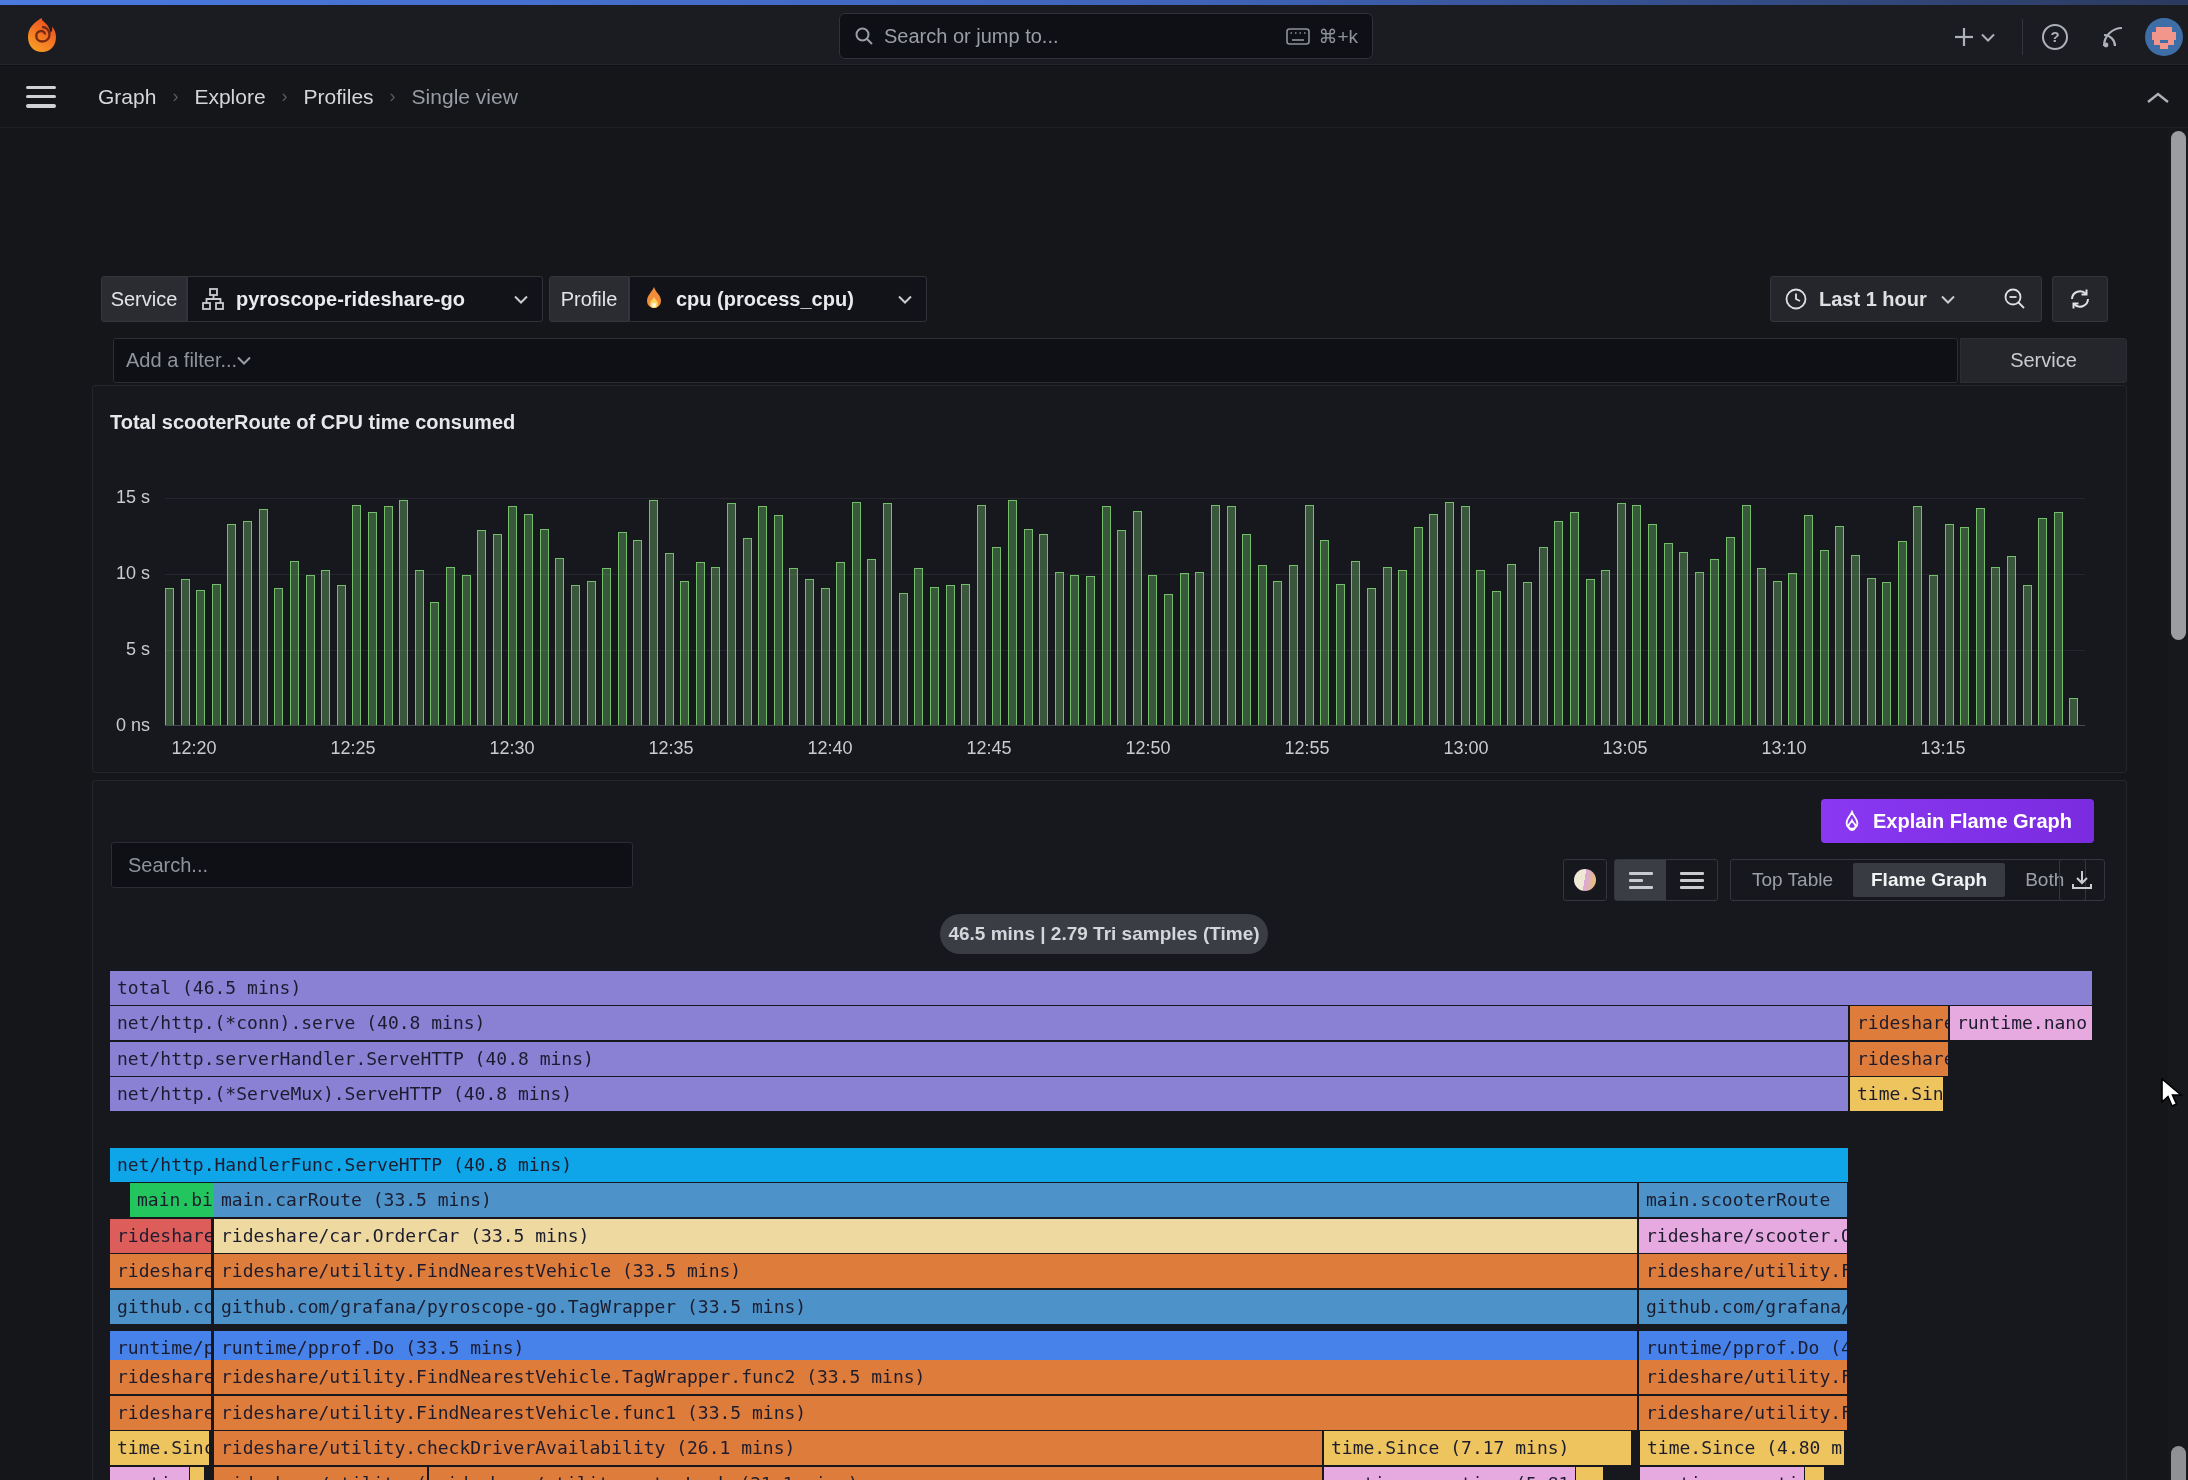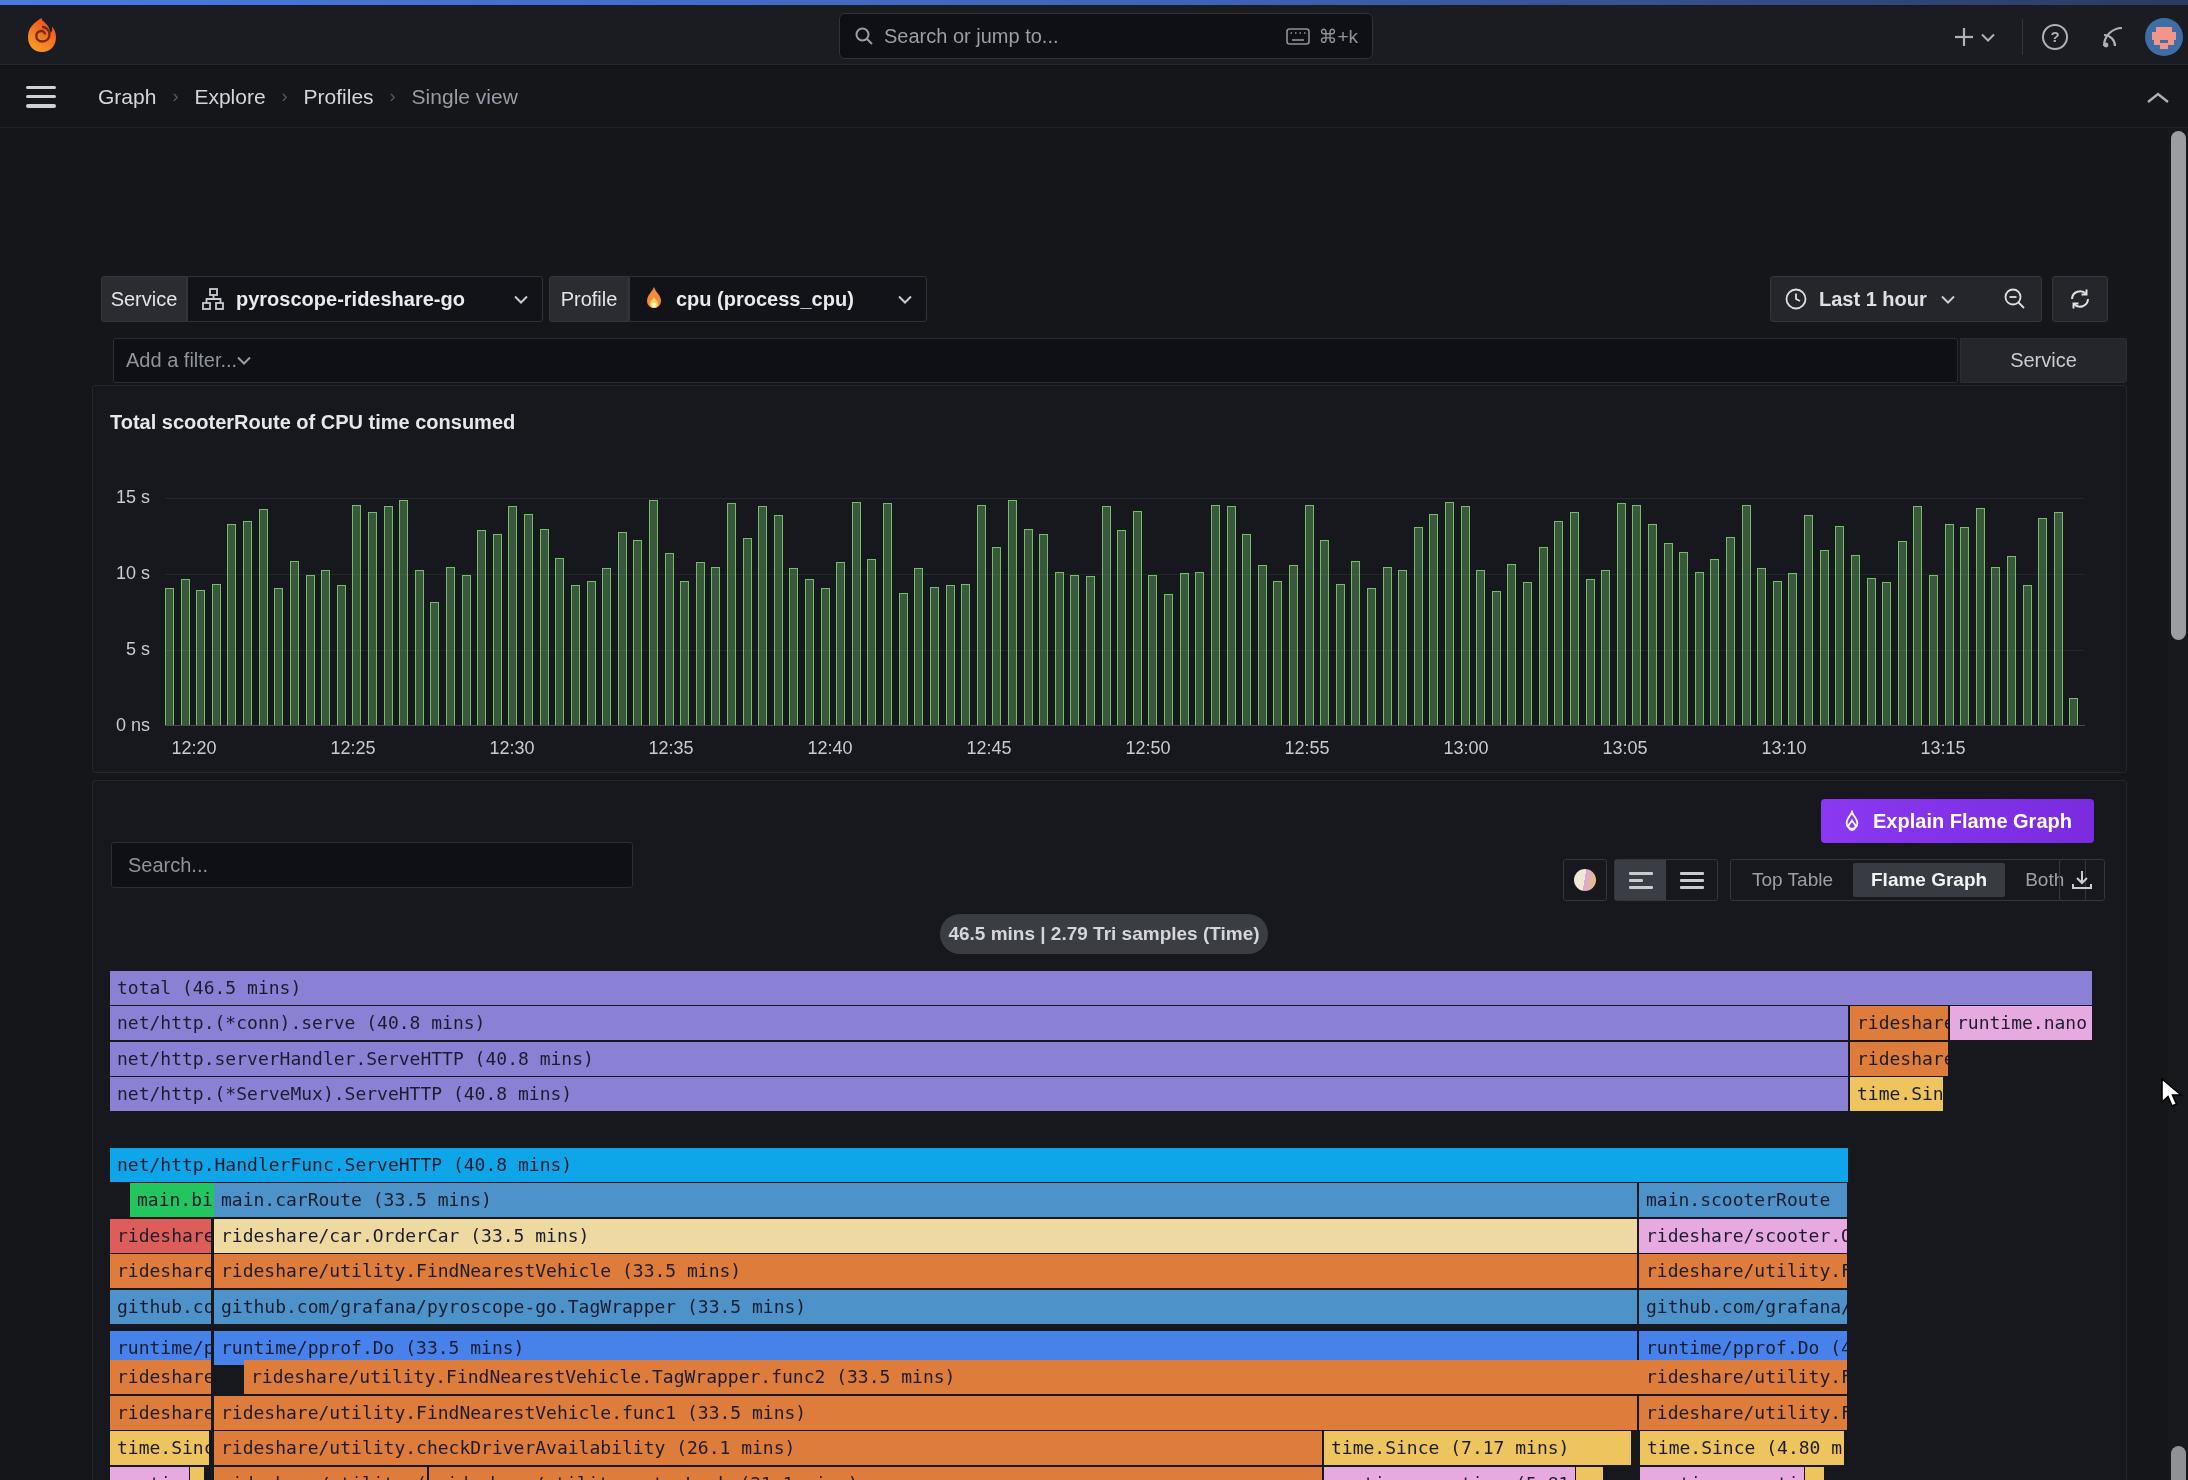--- a/index.html
+++ b/index.html
@@ -527,21 +527,21 @@
         <div class="fseg" title="github.com/grafana/pyroscope-go.TagWrapper (33.5 mins)" style="left: 104px; width: 1423px; background: rgb(77, 147, 201);">github.com/grafana/pyroscope-go.TagWrapper (33.5 mins)</div>
         <div class="fseg" title="github.com/grafana/" style="left: 1529px; width: 208px; background: rgb(77, 147, 201);">github.com/grafana/</div>
       </div>
       <div class="frow" style="top: 360px;">
         <div class="fseg" title="runtime/p" style="left: 0px; width: 101px; background: rgb(71, 130, 234);">runtime/p</div>
         <div class="fseg" title="runtime/pprof.Do (33.5 mins)" style="left: 104px; width: 1423px; background: rgb(71, 130, 234);">runtime/pprof.Do (33.5 mins)</div>
         <div class="fseg" title="runtime/pprof.Do (4" style="left: 1529px; width: 208px; background: rgb(71, 130, 234);">runtime/pprof.Do (4</div>
       </div>
       <div class="frow" style="top: 389.4px;">
         <div class="fseg" title="rideshare" style="left: 0px; width: 101px; background: rgb(222, 124, 60);">rideshare</div>
-        <div class="fseg" title="rideshare/utility.FindNearestVehicle.TagWrapper.func2 (33.5 mins)" style="left: 104px; width: 1423px; background: rgb(222, 124, 60); margin-left: 30px;">rideshare/utility.FindNearestVehicle.TagWrapper.func2 (33.5 mins)</div>
+        <div class="fseg" title="rideshare/utility.FindNearestVehicle.TagWrapper.func2 (33.5 mins)" style="left: 104px; width: 1423px; background: rgb(222, 124, 60);">rideshare/utility.FindNearestVehicle.TagWrapper.func2 (33.5 mins)</div>
         <div class="fseg" title="rideshare/utility.F" style="left: 1529px; width: 208px; background: rgb(222, 124, 60);">rideshare/utility.F</div>
       </div>
       <div class="frow" style="top: 424.8px;">
         <div class="fseg" title="rideshare" style="left: 0px; width: 101px; background: rgb(222, 124, 60);">rideshare</div>
         <div class="fseg" title="rideshare/utility.FindNearestVehicle.func1 (33.5 mins)" style="left: 104px; width: 1423px; background: rgb(222, 124, 60);">rideshare/utility.FindNearestVehicle.func1 (33.5 mins)</div>
         <div class="fseg" title="rideshare/utility.F" style="left: 1529px; width: 208px; background: rgb(222, 124, 60);">rideshare/utility.F</div>
       </div>
       <div class="frow" style="top: 460.2px;">
         <div class="fseg" title="time.Sinc" style="left: 0px; width: 99px; background: rgb(238, 196, 94);">time.Sinc</div>
         <div class="fseg" title="rideshare/utility.checkDriverAvailability (26.1 mins)" style="left: 104px; width: 1108px; background: rgb(222, 124, 60);">rideshare/utility.checkDriverAvailability (26.1 mins)</div>

